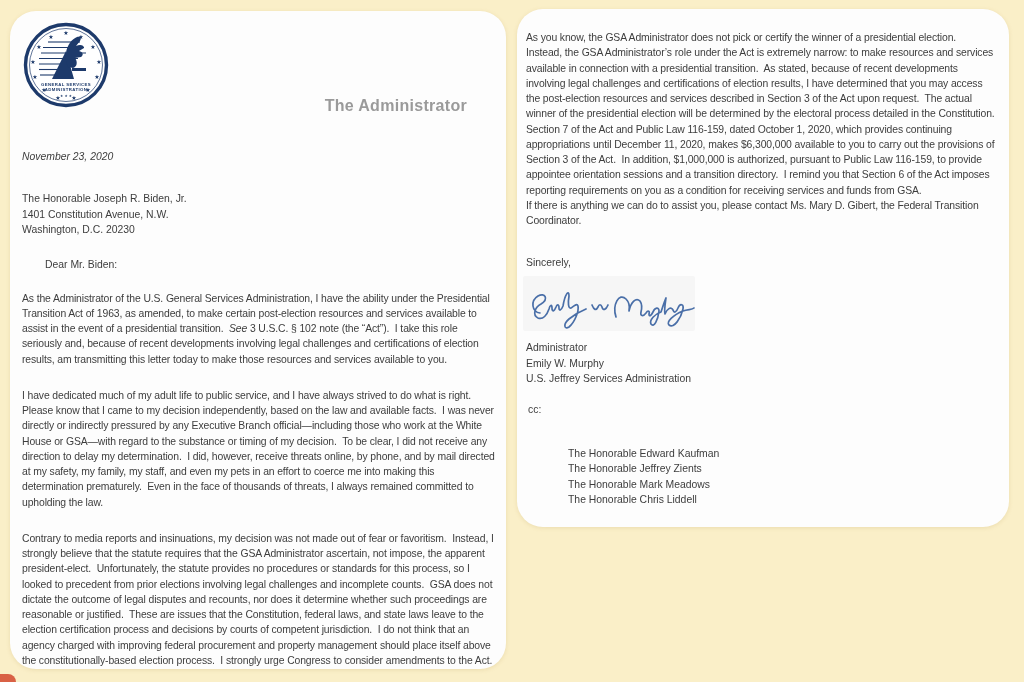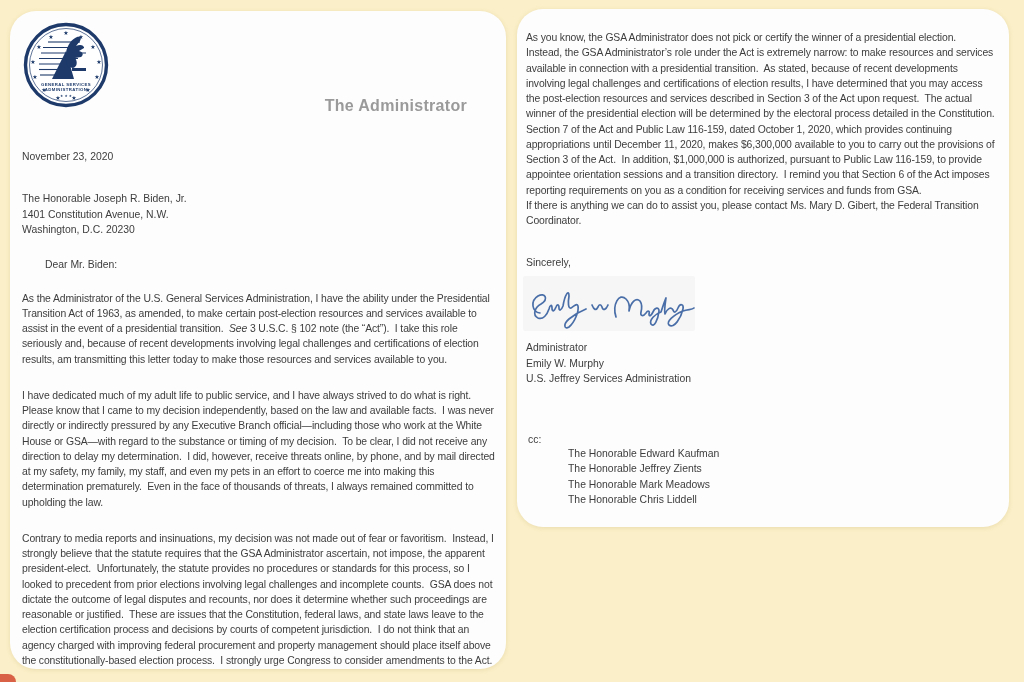--- a/index.html
+++ b/index.html
@@ -23,21 +23,21 @@
   .page-left  { left: 10px;  top: 11px; width: 496px; height: 658px; padding: 12px 9px 0 12px; }
   .page-right { left: 517px; top: 9px;  width: 492px; height: 518px; padding: 21px 10px 0 9px; }
 
   .header { position: relative; height: 88px; }
   .seal { position: absolute; left: 0; top: -2px; }
   .admin-label {
     position: absolute; right: 30px; bottom: -4px;
     font-size: 16px; font-weight: bold; color: #9a9a9a; letter-spacing: 0.3px;
   }
 
-  .date { margin-top: 40px; }
+  .date { margin-top: 40px; font-style: italic; }
   .address { margin-top: 29px; line-height: 15.5px; }
   .salutation { margin-top: 21px; margin-left: 23px; }
 
   .para {
     margin-top: 21px;
     line-height: 15.25px;
     white-space: pre-wrap;
     letter-spacing: -0.12px;
     width: 474px;
   }
@@ -50,21 +50,21 @@
   .sig-wrap { position: relative; margin-top: 7px; height: 58px; }
   .sig-box {
     position: absolute; left: -3px; top: 1px; width: 172px; height: 55px;
     background: rgba(185, 185, 185, 0.10); border-radius: 2px;
   }
   .signature { position: absolute; left: 0; top: 2px; }
 
   .signer { margin-top: 7px; line-height: 15.5px; }
 
   .cc-block { margin-top: 15px; display: flex; }
-  .cc-label { width: 40px; margin-left: 2px; line-height: 15.4px; margin-top: 30px; }
+  .cc-label { width: 40px; margin-left: 2px; line-height: 15.4px; }
   .cc-names { line-height: 15.4px; margin-top: 44px; }
 
   .corner-artifact {
     position: absolute; left: 0; bottom: 0;
     width: 16px; height: 8px;
     background: #d2482e;
     border-radius: 0 10px 0 0;
     opacity: 0.85;
   }
 </style>

